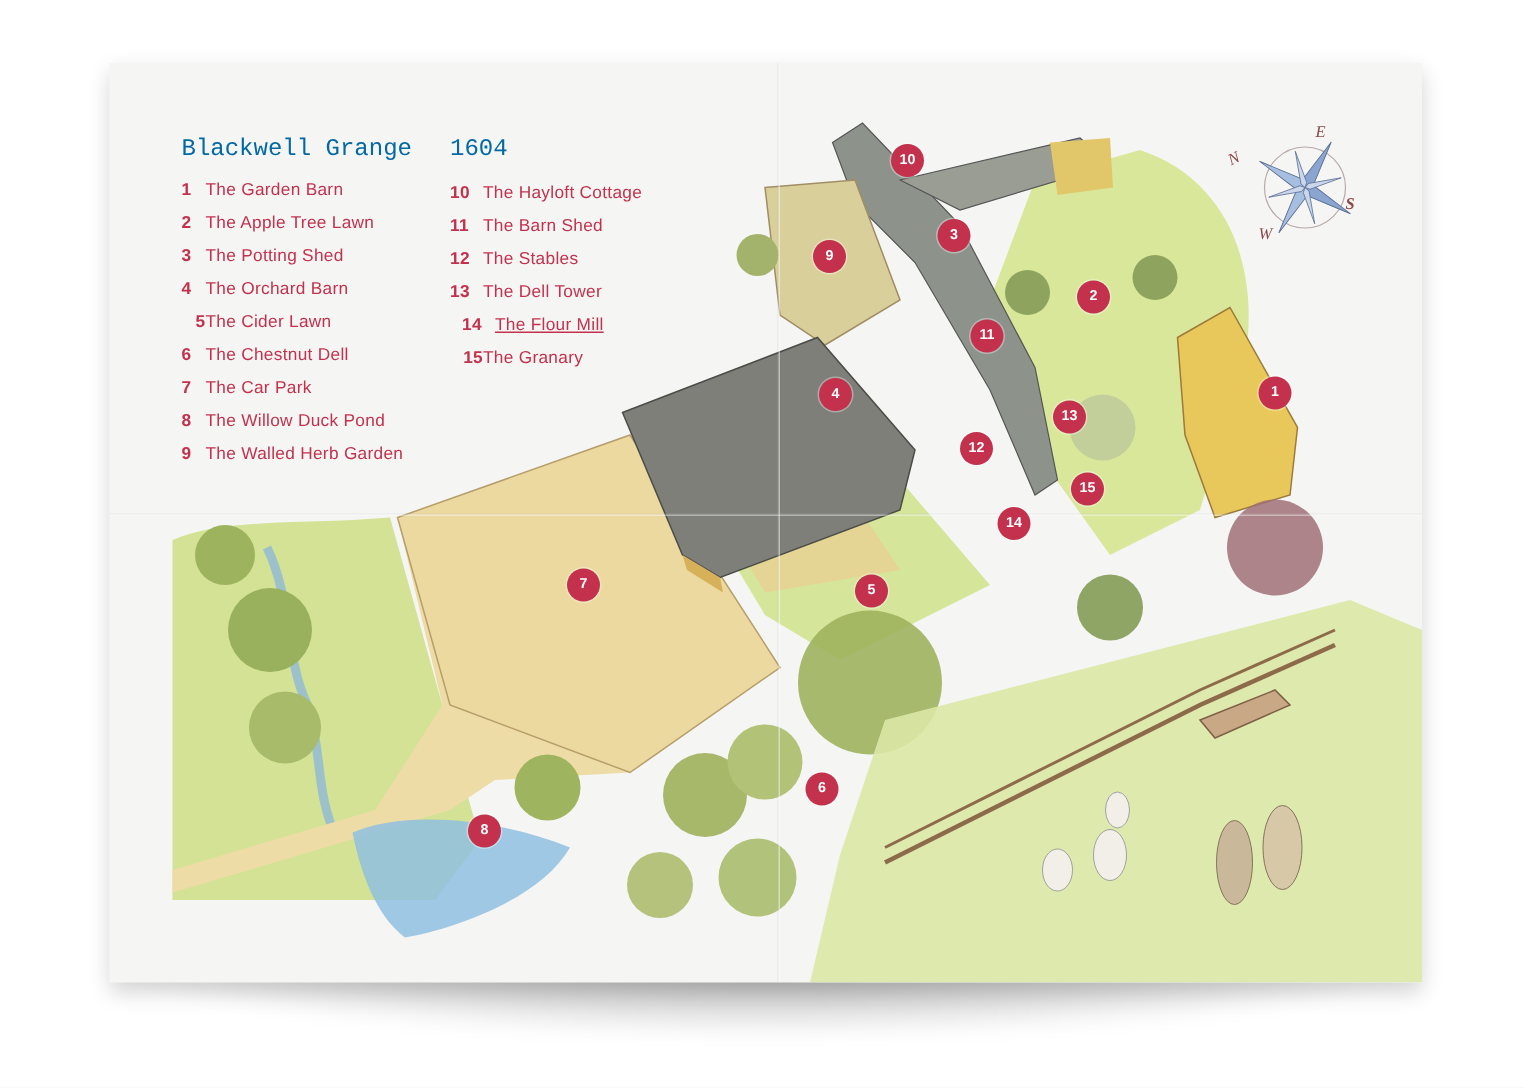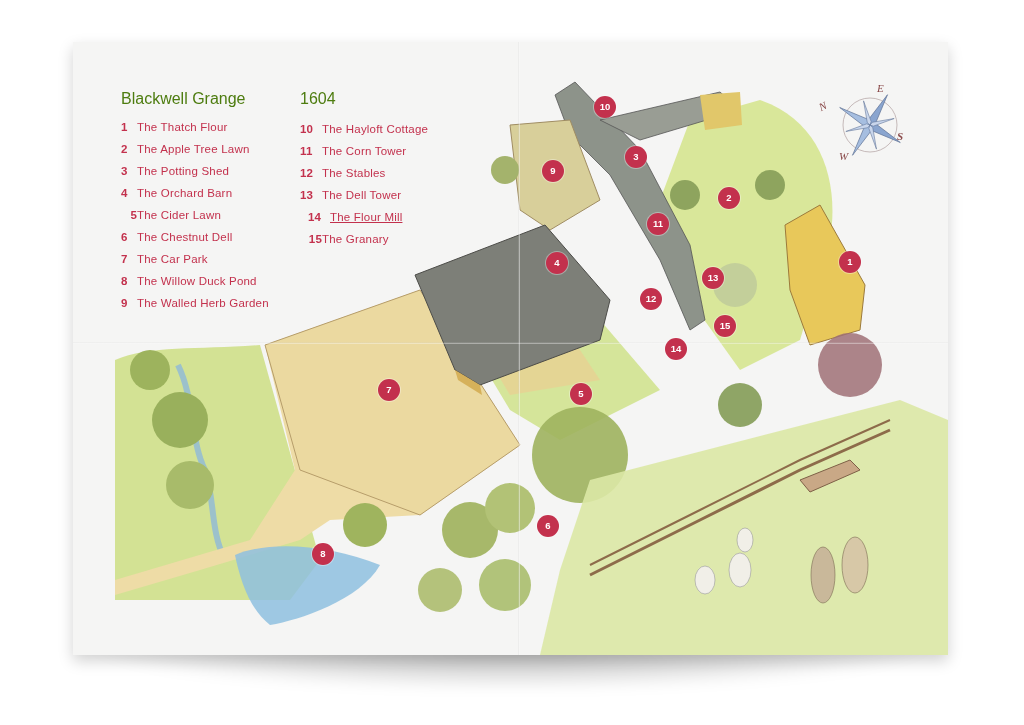--- a/index.html
+++ b/index.html
@@ -2,21 +2,21 @@
 <html><head>
 <meta charset="utf-8">
 <style>
   html,body{margin:0;padding:0;}
   body{width:1024px;height:725px;background:#ffffff;position:relative;overflow:hidden;font-family:"Liberation Sans",sans-serif;}
   .shadow{position:absolute;left:90px;top:600px;width:840px;height:90px;background:radial-gradient(ellipse at center,rgba(0,0,0,0.28) 0%,rgba(0,0,0,0.12) 45%,rgba(0,0,0,0) 72%);filter:blur(6px);}
   .paper{position:absolute;left:73px;top:42px;width:875px;height:613px;background:#f5f5f4;box-shadow:0 6px 14px rgba(0,0,0,0.18);overflow:hidden;}
   .fold-v{position:absolute;left:445px;top:0;width:2px;height:100%;background:linear-gradient(90deg,rgba(0,0,0,0.05),rgba(255,255,255,0.6));}
   .fold-h{position:absolute;left:0;top:300px;width:100%;height:2px;background:linear-gradient(180deg,rgba(0,0,0,0.04),rgba(255,255,255,0.5));}
   svg.art{position:absolute;left:0;top:0;}
-  .title{position:absolute;font-family:Liberation Sans, sans-serif;font-size:16px;color:#4d7c0f;}
+  .title{position:absolute;font-family:Liberation Mono, monospace;font-size:16px;color:#0369a1;}
   .leg-item{position:absolute;font-size:11.5px;color:#c3314d;white-space:nowrap;letter-spacing:0.2px;}
   .leg-item .num{display:inline-block;font-weight:bold;}
   .marker{position:absolute;width:22px;height:22px;margin-left:-11px;margin-top:-11px;border-radius:50%;background:#c3314d;color:#fff;font-size:9.5px;font-weight:bold;text-align:center;line-height:22px;box-shadow:0 0 0 1px rgba(255,255,255,0.35);cursor:pointer;}
   .compass{position:absolute;left:825px;top:80px;width:90px;height:90px;}
 </style>
 </head>
 <body>
 
 <div class="shadow"></div>
 
@@ -80,34 +80,34 @@
   </svg>
 
   <div class="fold-v"></div>
   <div class="fold-h"></div>
 </div>
 
 <div class="title" style="left:121px;top:90px;">Blackwell Grange</div>
 <div class="title" style="left:300px;top:90px;">1604</div>
 
 <div>
-  <div class="leg-item" style="left:121px;top:121px;"><span class="num" style="width:16px;">1</span><span>The Thatch Flour</span></div>
+  <div class="leg-item" style="left:121px;top:121px;"><span class="num" style="width:16px;">1</span><span>The Garden Barn</span></div>
   <div class="leg-item" style="left:121px;top:143px;"><span class="num" style="width:16px;">2</span><span>The Apple Tree Lawn</span></div>
   <div class="leg-item" style="left:121px;top:165px;"><span class="num" style="width:16px;">3</span><span>The Potting Shed</span></div>
   <div class="leg-item" style="left:121px;top:187px;"><span class="num" style="width:16px;">4</span><span>The Orchard Barn</span></div>
   <div class="leg-item" style="left:121px;top:209px;text-align:right;"><span class="num" style="width:16px;">5</span><span>The Cider Lawn</span></div>
   <div class="leg-item" style="left:121px;top:231px;"><span class="num" style="width:16px;">6</span><span>The Chestnut Dell</span></div>
   <div class="leg-item" style="left:121px;top:253px;"><span class="num" style="width:16px;">7</span><span>The Car Park</span></div>
   <div class="leg-item" style="left:121px;top:275px;"><span class="num" style="width:16px;">8</span><span>The Willow Duck Pond</span></div>
   <div class="leg-item" style="left:121px;top:297px;"><span class="num" style="width:16px;">9</span><span>The Walled Herb Garden</span></div>
 </div>
 
 <div>
   <div class="leg-item" style="left:300px;top:123px;"><span class="num" style="width:22px;">10</span><span>The Hayloft Cottage</span></div>
-  <div class="leg-item" style="left:300px;top:145px;"><span class="num" style="width:22px;">11</span><span>The Corn Tower</span></div>
+  <div class="leg-item" style="left:300px;top:145px;"><span class="num" style="width:22px;">11</span><span>The Barn Shed</span></div>
   <div class="leg-item" style="left:300px;top:167px;"><span class="num" style="width:22px;">12</span><span>The Stables</span></div>
   <div class="leg-item" style="left:300px;top:189px;"><span class="num" style="width:22px;">13</span><span>The Dell Tower</span></div>
   <div class="leg-item" style="left:308px;top:211px;text-decoration:underline;"><span class="num" style="width:22px;">14</span><span>The Flour Mill</span></div>
   <div class="leg-item" style="left:300px;top:233px;text-align:right;"><span class="num" style="width:22px;">15</span><span>The Granary</span></div>
 </div>
 
 <div class="compass">
   <svg width="90" height="90" viewBox="0 0 90 90">
     <circle cx="45" cy="45" r="27" fill="none" stroke="#b9a9a9" stroke-width="0.8"></circle>
     <g transform="rotate(30 45 45)">

